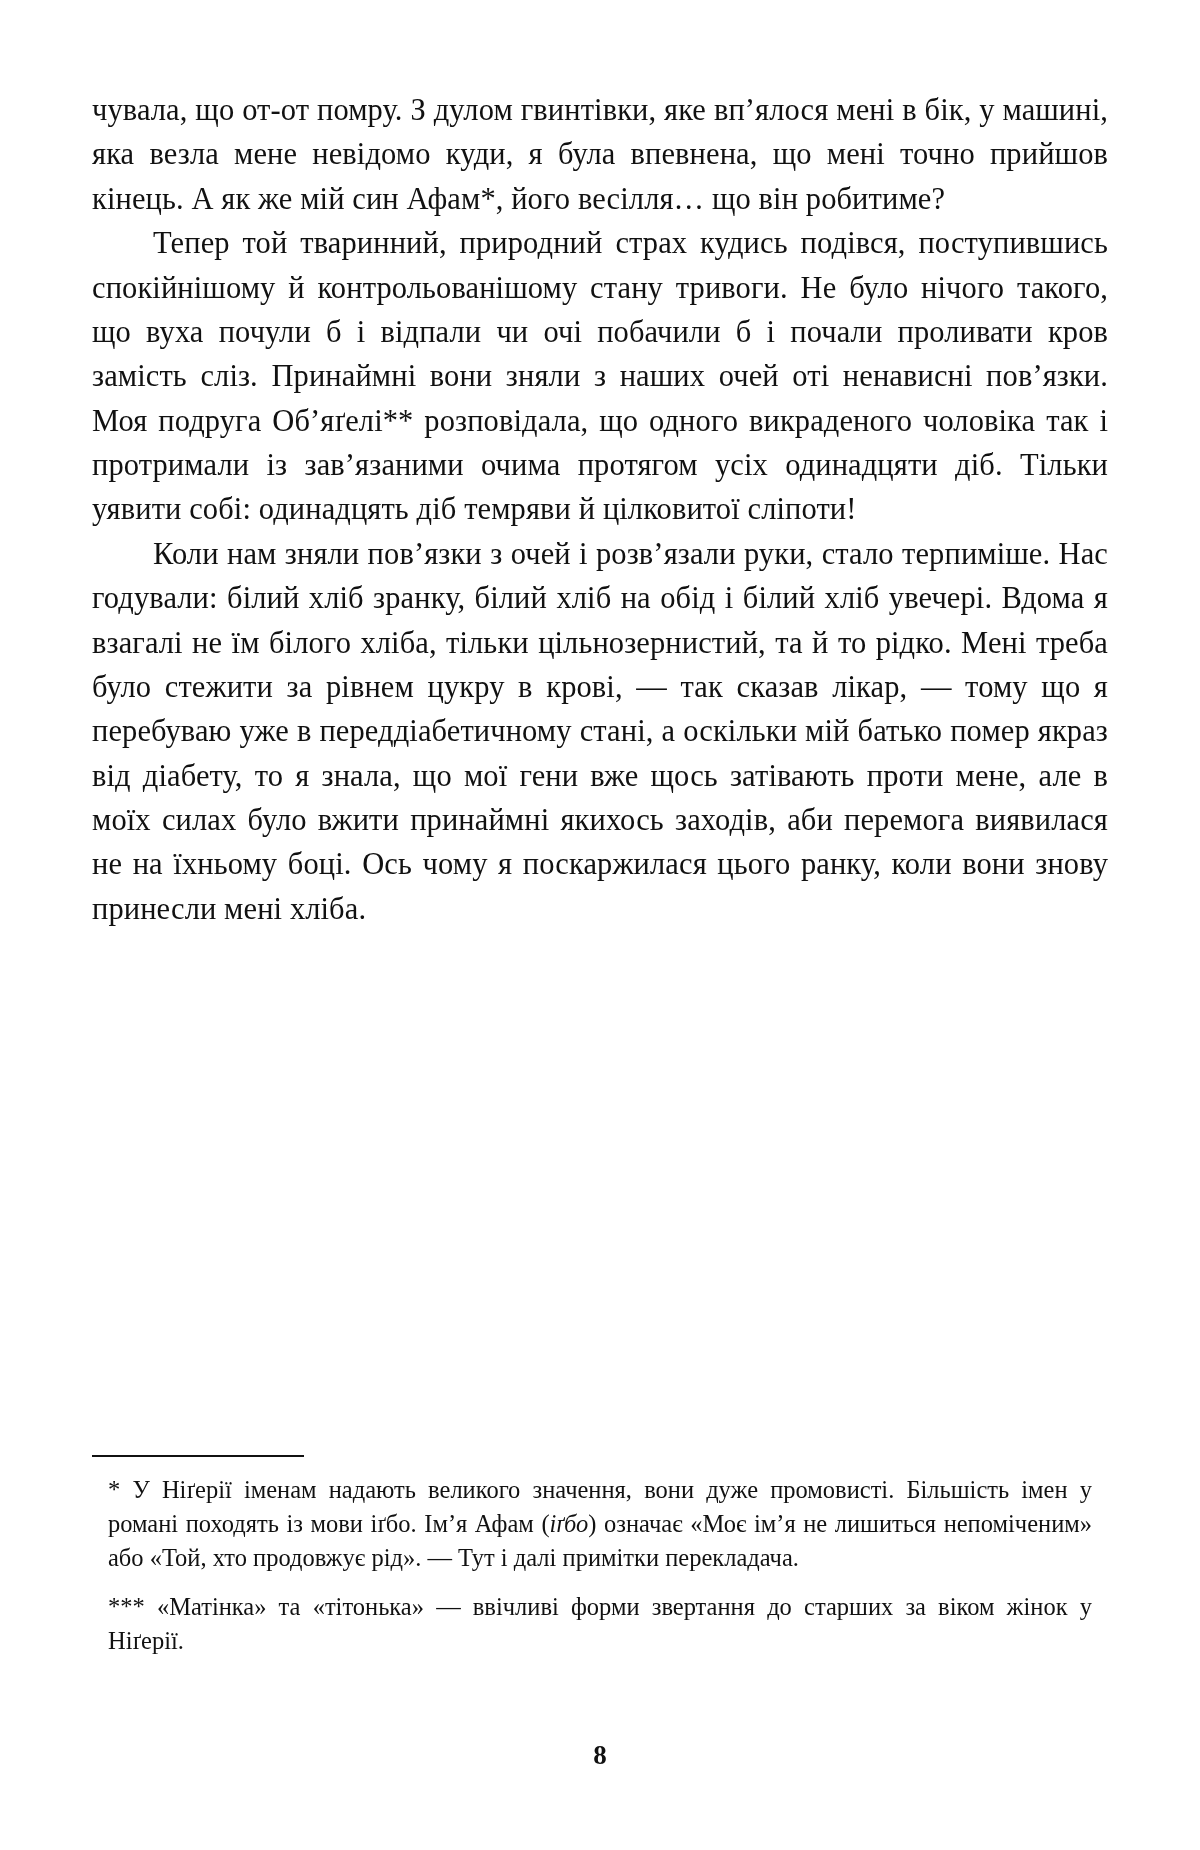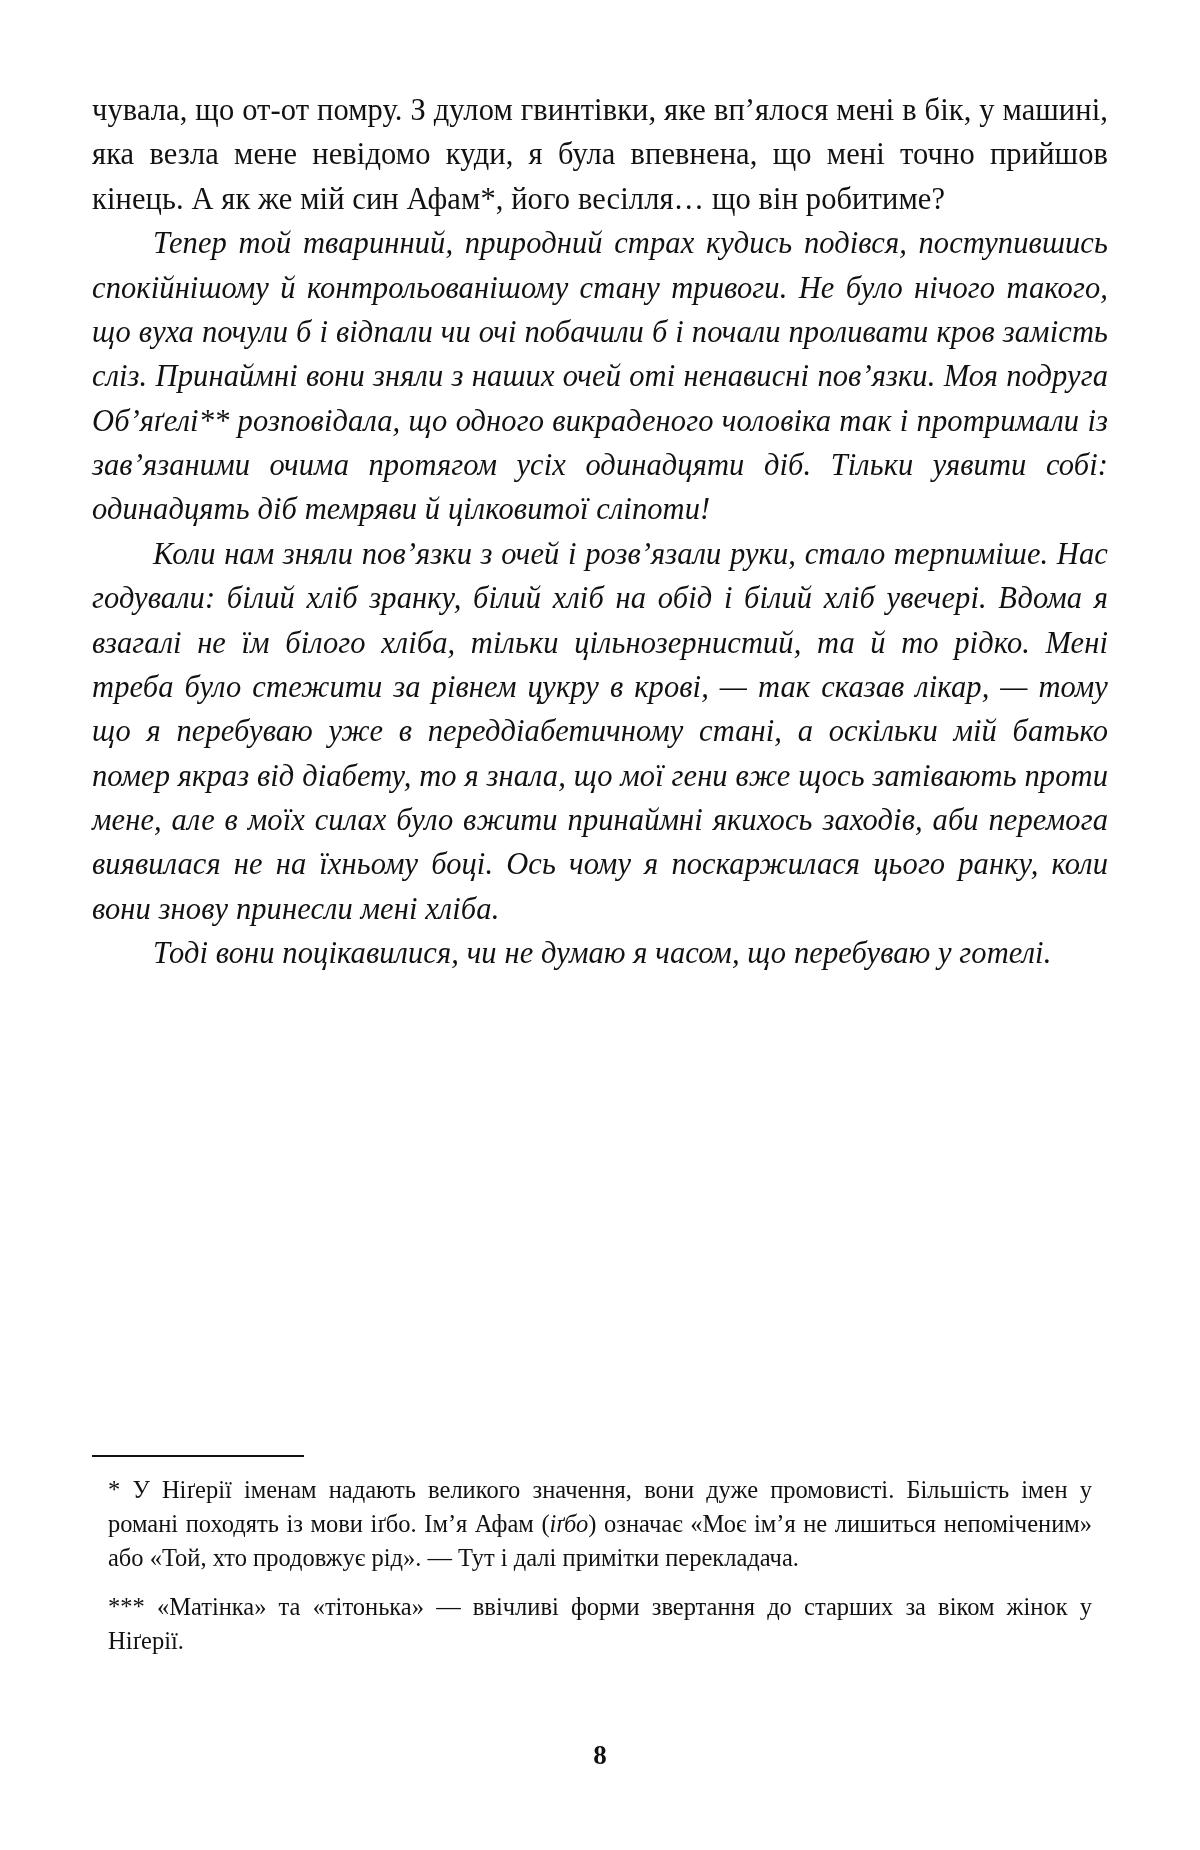--- a/index.html
+++ b/index.html
@@ -27,21 +27,20 @@
     line-height: 1.455;
     text-align: justify;
     text-justify: inter-word;
     letter-spacing: 0.1px;
   }
   .body-text p {
     margin: 0;
   }
   .body-text p.indent {
     text-indent: 2.0em;
-    font-style: italic;
   }
   .footnotes {
     position: absolute;
     left: 92px;
     right: 92px;
     top: 1455px;
     font-size: 24.5px;
     line-height: 1.38;
     text-align: justify;
   }
@@ -70,21 +69,20 @@
 </style>
 </head>
 <body>
 
 <div class="page">
 
   <div class="body-text">
     <p>чувала, що от-от помру. З дулом гвинтівки, яке вп’ялося мені в бік, у машині, яка везла мене невідомо куди, я була впевнена, що мені точно прийшов кінець. А як же мій син Афам*, його весілля… що він робитиме?</p>
     <p class="indent">Тепер той тваринний, природний страх кудись подівся, поступившись спокійнішому й контрольованішому стану тривоги. Не було нічого такого, що вуха почули б і відпали чи очі побачили б і почали проливати кров замість сліз. Принаймні вони зняли з наших очей оті ненависні пов’язки. Моя подруга Об’яґелі** розповідала, що одного викраденого чоловіка так і протримали із зав’язаними очима протягом усіх одинадцяти діб. Тільки уявити собі: одинадцять діб темряви й цілковитої сліпоти!</p>
     <p class="indent">Коли нам зняли пов’язки з очей і розв’язали руки, стало терпиміше. Нас годували: білий хліб зранку, білий хліб на обід і білий хліб увечері. Вдома я взагалі не їм білого хліба, тільки цільнозернистий, та й то рідко. Мені треба було стежити за рівнем цукру в крові, — так сказав лікар, — тому що я перебуваю уже в переддіабетичному стані, а оскільки мій батько помер якраз від діабету, то я знала, що мої гени вже щось затівають проти мене, але в моїх силах було вжити принаймні якихось заходів, аби перемога виявилася не на їхньому боці. Ось чому я поскаржилася цього ранку, коли вони знову принесли мені хліба.</p>
-    <p class="indent">Тоді вони поцікавилися, чи не думаю я часом, що перебуваю у готелі.</p>
   </div>
 
   <div class="footnotes">
     <div class="fn-rule"></div>
     <p>
       <span>* У Ніґерії іменам надають великого значення, вони дуже промовисті. Більшість імен у романі походять із мови іґбо. Ім’я Афам (</span><span class="it">іґбо</span><span>) означає «Моє ім’я не лишиться непоміченим» або «Той, хто продовжує рід». — Тут і далі примітки перекладача.</span>
     </p>
     <p>
       <span>*** «Матінка» та «тітонька» — ввічливі форми звертання до старших за віком жінок у Ніґерії.</span>
     </p>

